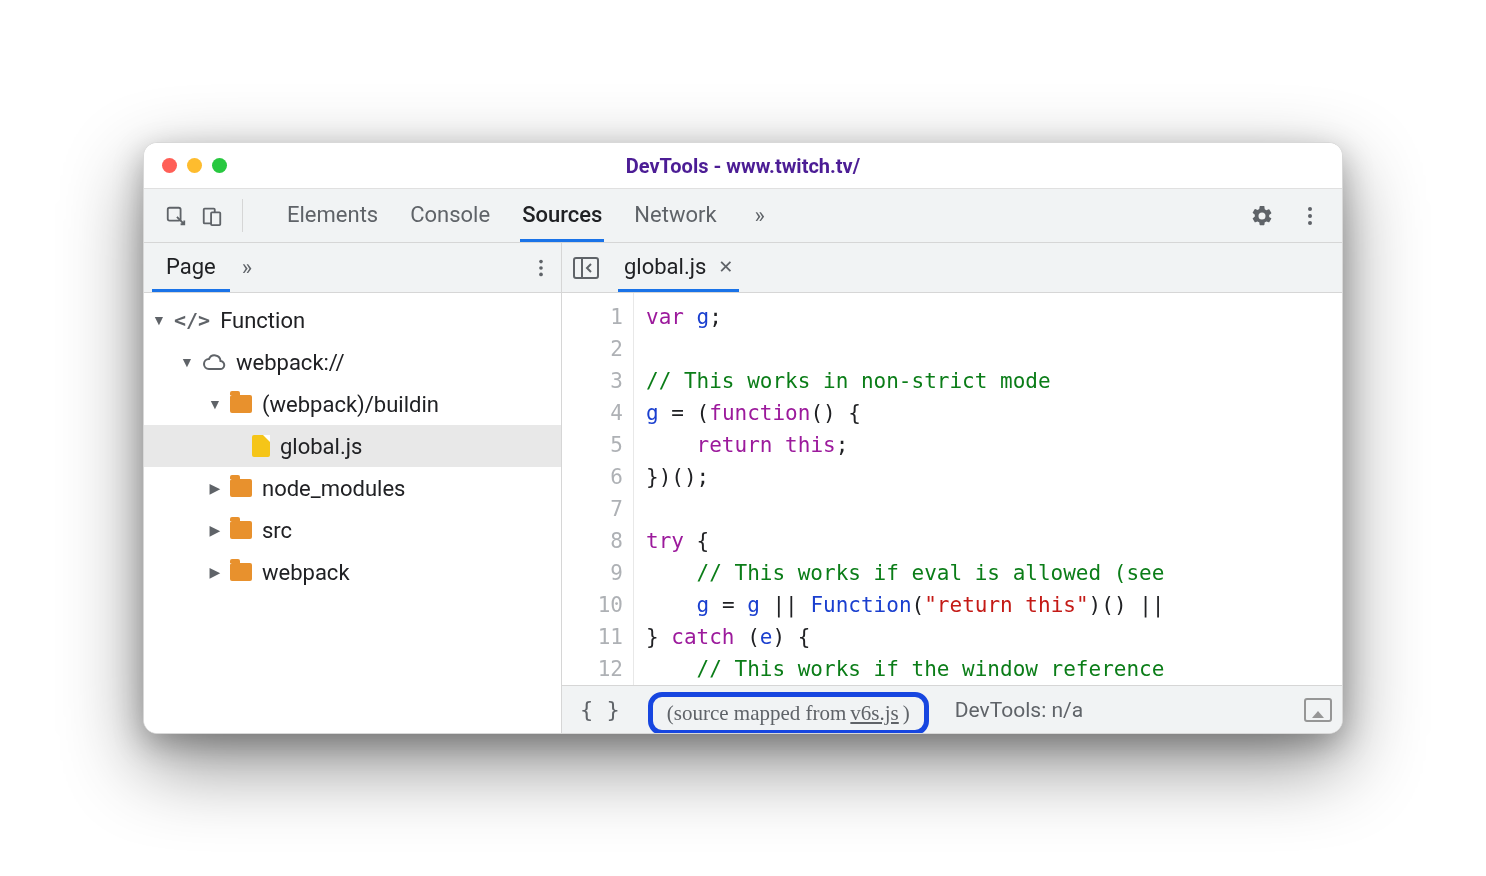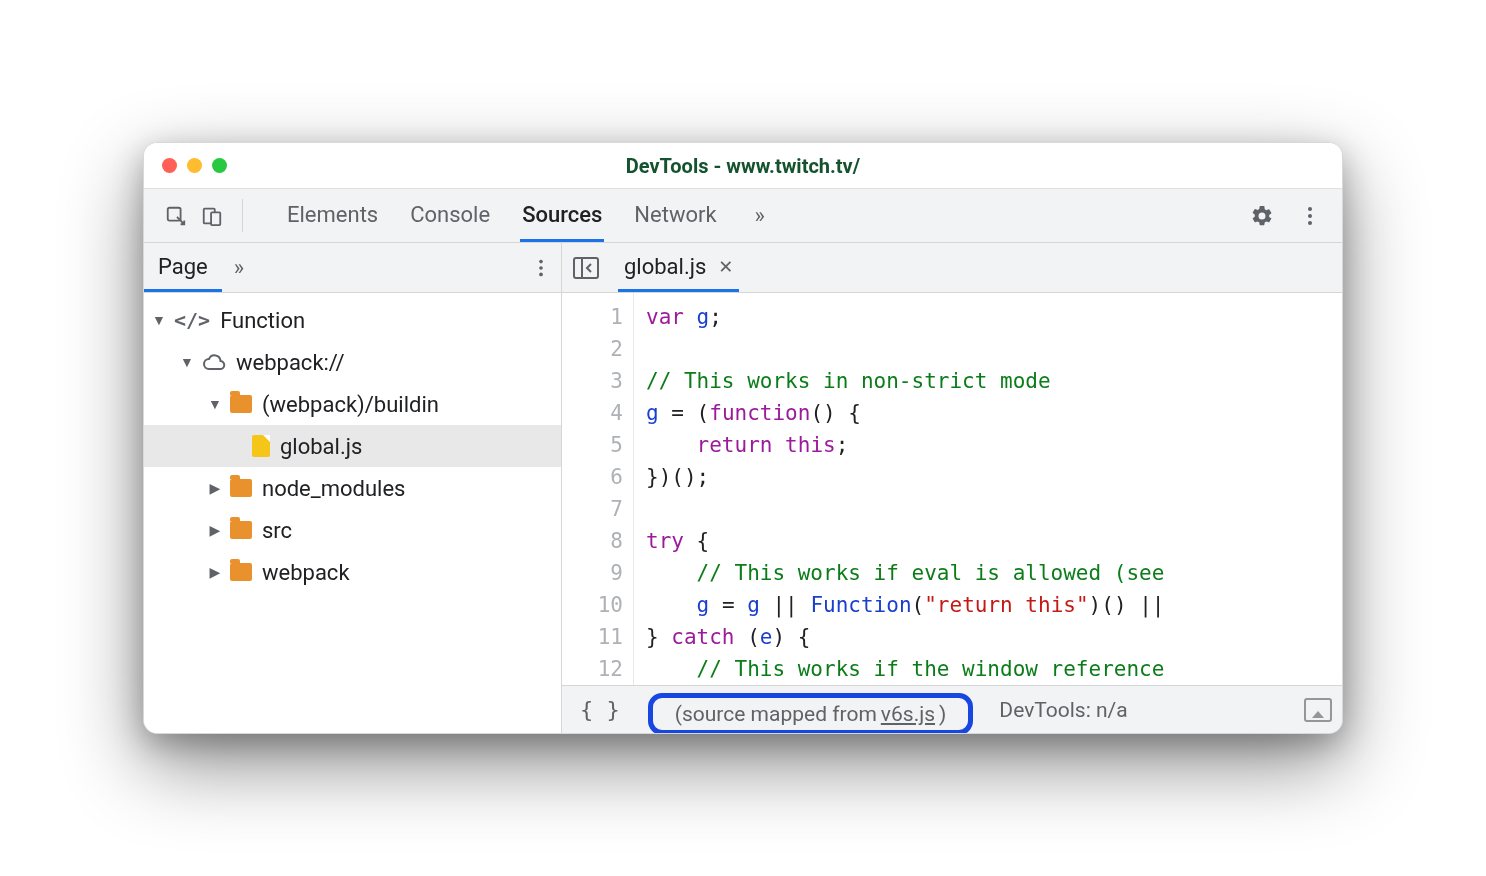--- a/index.html
+++ b/index.html
@@ -33,21 +33,21 @@
   .tl { width: 15px; height: 15px; border-radius: 50%; }
   .tl.red { background: #ff5f57; }
   .tl.yellow { background: #febc2e; }
   .tl.green { background: #28c840; }
   .titlebar-title {
     position: absolute;
     left: 0; right: 0;
     text-align: center;
     font-weight: 700;
     font-size: 20px;
-    color: #14532d;
+    color: #4c1d95;
     pointer-events: none;
   }
   
   .top-toolbar {
     height: 54px;
     background: #f1f3f4;
     border-bottom: 1px solid #d6d6d6;
     display: flex;
     align-items: stretch;
     padding: 0 6px 0 14px;
@@ -85,21 +85,21 @@
     height: 50px;
     background: #f1f3f4;
     border-bottom: 1px solid #d6d6d6;
     display: flex;
   }
   .sec-left {
     width: 418px;
     display: flex;
     align-items: stretch;
     border-right: 1px solid #d6d6d6;
-    padding-left: 0;
+    padding-left: 8px;
   }
   .sec-tab {
     font-size: 22px;
     color: #202124;
     display: flex;
     align-items: center;
     padding: 0 14px;
     border-bottom: 3px solid #1a73e8;
     cursor: pointer;
   }
@@ -196,26 +196,27 @@
     padding: 0 10px;
     gap: 20px;
     font-size: 21px;
     color:#5f6368;
     position:relative;
   }
   .braces { color:#5f6368; font-family: monospace; font-size:22px; cursor:pointer; padding:0 8px; }
   .mapped-box {
     border: 5px solid #1746e0;
     border-radius: 14px;
-    padding: 4px 22px;
+    padding: 4px 14px;
     display:flex;
     align-items:center;
     gap:4px;
     position:relative;
     top: 4px;
+    font-family: Liberation Serif, serif;
   }
   .mapped-box a { color:#5f6368; text-decoration: underline; cursor:pointer; }
   .cov { margin-left: 6px; }
   .status .spacer { flex:1; }
   .console-toggle {
     width:28px; height:24px; border:2px solid #969696; display:flex; align-items:flex-end; justify-content:center; cursor:pointer; border-radius:3px;
   }
   .console-toggle .tri { width:0; height:0; border-left:6px solid transparent; border-right:6px solid transparent; border-bottom:7px solid #969696; margin-bottom:2px; }
   svg { display:block; }
 </style>

